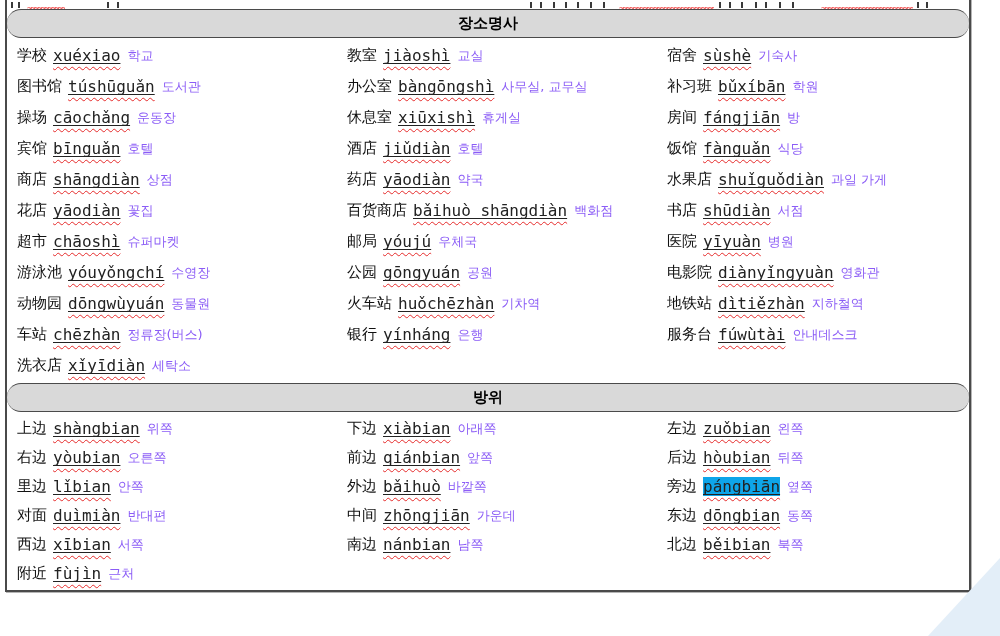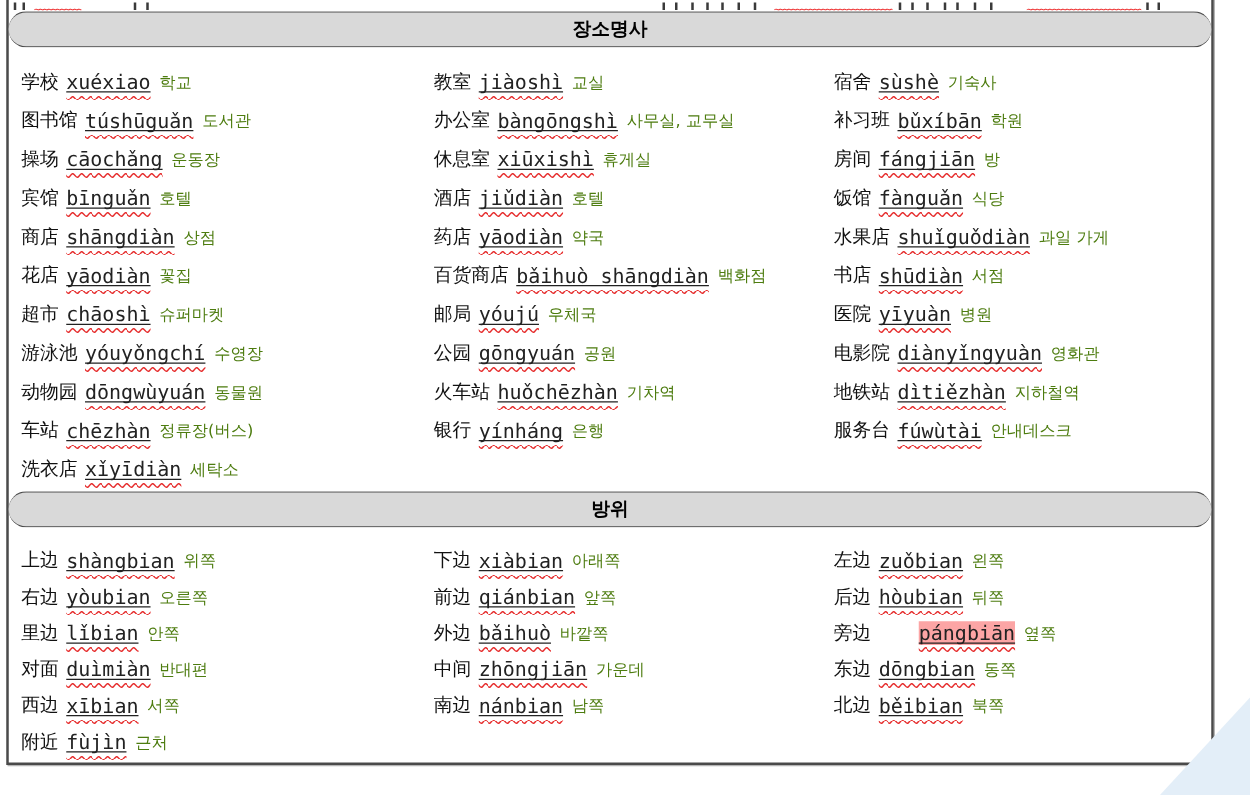--- a/index.html
+++ b/index.html
@@ -34,40 +34,40 @@
     height:27px; background:#d9d9d9;
     border-top:1px solid #4a4a4a; border-bottom:1px solid #4a4a4a;
     display:flex; align-items:center; justify-content:center;
     font-weight:bold; font-size:15px; color:#000;border-radius:14px;
   }
 
   
   .vocab-grid {
     display:grid;
     grid-template-columns:330px 320px 1fr;
-    padding:12px 0 2px 10px;
+    padding:2px 0 2px 10px;
   }
   .vocab-grid.g0 { grid-auto-rows:31px; }
   .vocab-grid.g1 { grid-auto-rows:29px; }
   .item { display:flex; align-items:center; white-space:nowrap; font-size:13px; }
   .zh { font-size:15px; color:#111; margin-right:6px; }
   .squig {
     text-decoration:underline wavy #e62c2c;
     text-decoration-thickness:1px;
     text-underline-offset:5px;
     text-decoration-skip-ink:none;
     margin-right:7px;
   }
-  .squig.hl { background:#fca5a5;margin-left:32px; }
+  .squig.hl { background:#0ea5e9; }
   .py {
     font-family:"DejaVu Sans Mono", monospace; font-size:16px; color:#222;
     text-decoration:underline; text-underline-offset:2px;
     text-decoration-thickness:1px; text-decoration-skip-ink:none;
   }
-  .ko { font-size:13px; color:#4d7c0f; }
+  .ko { font-size:13px; color:#8b5cf6; }
 
   
   .corner-tri {
     position:absolute; right:0; bottom:0; width:0; height:0;
     border-left:72px solid transparent;
     border-bottom:78px solid #e3eef8;
   }
 </style>
 </head>
 <body>

